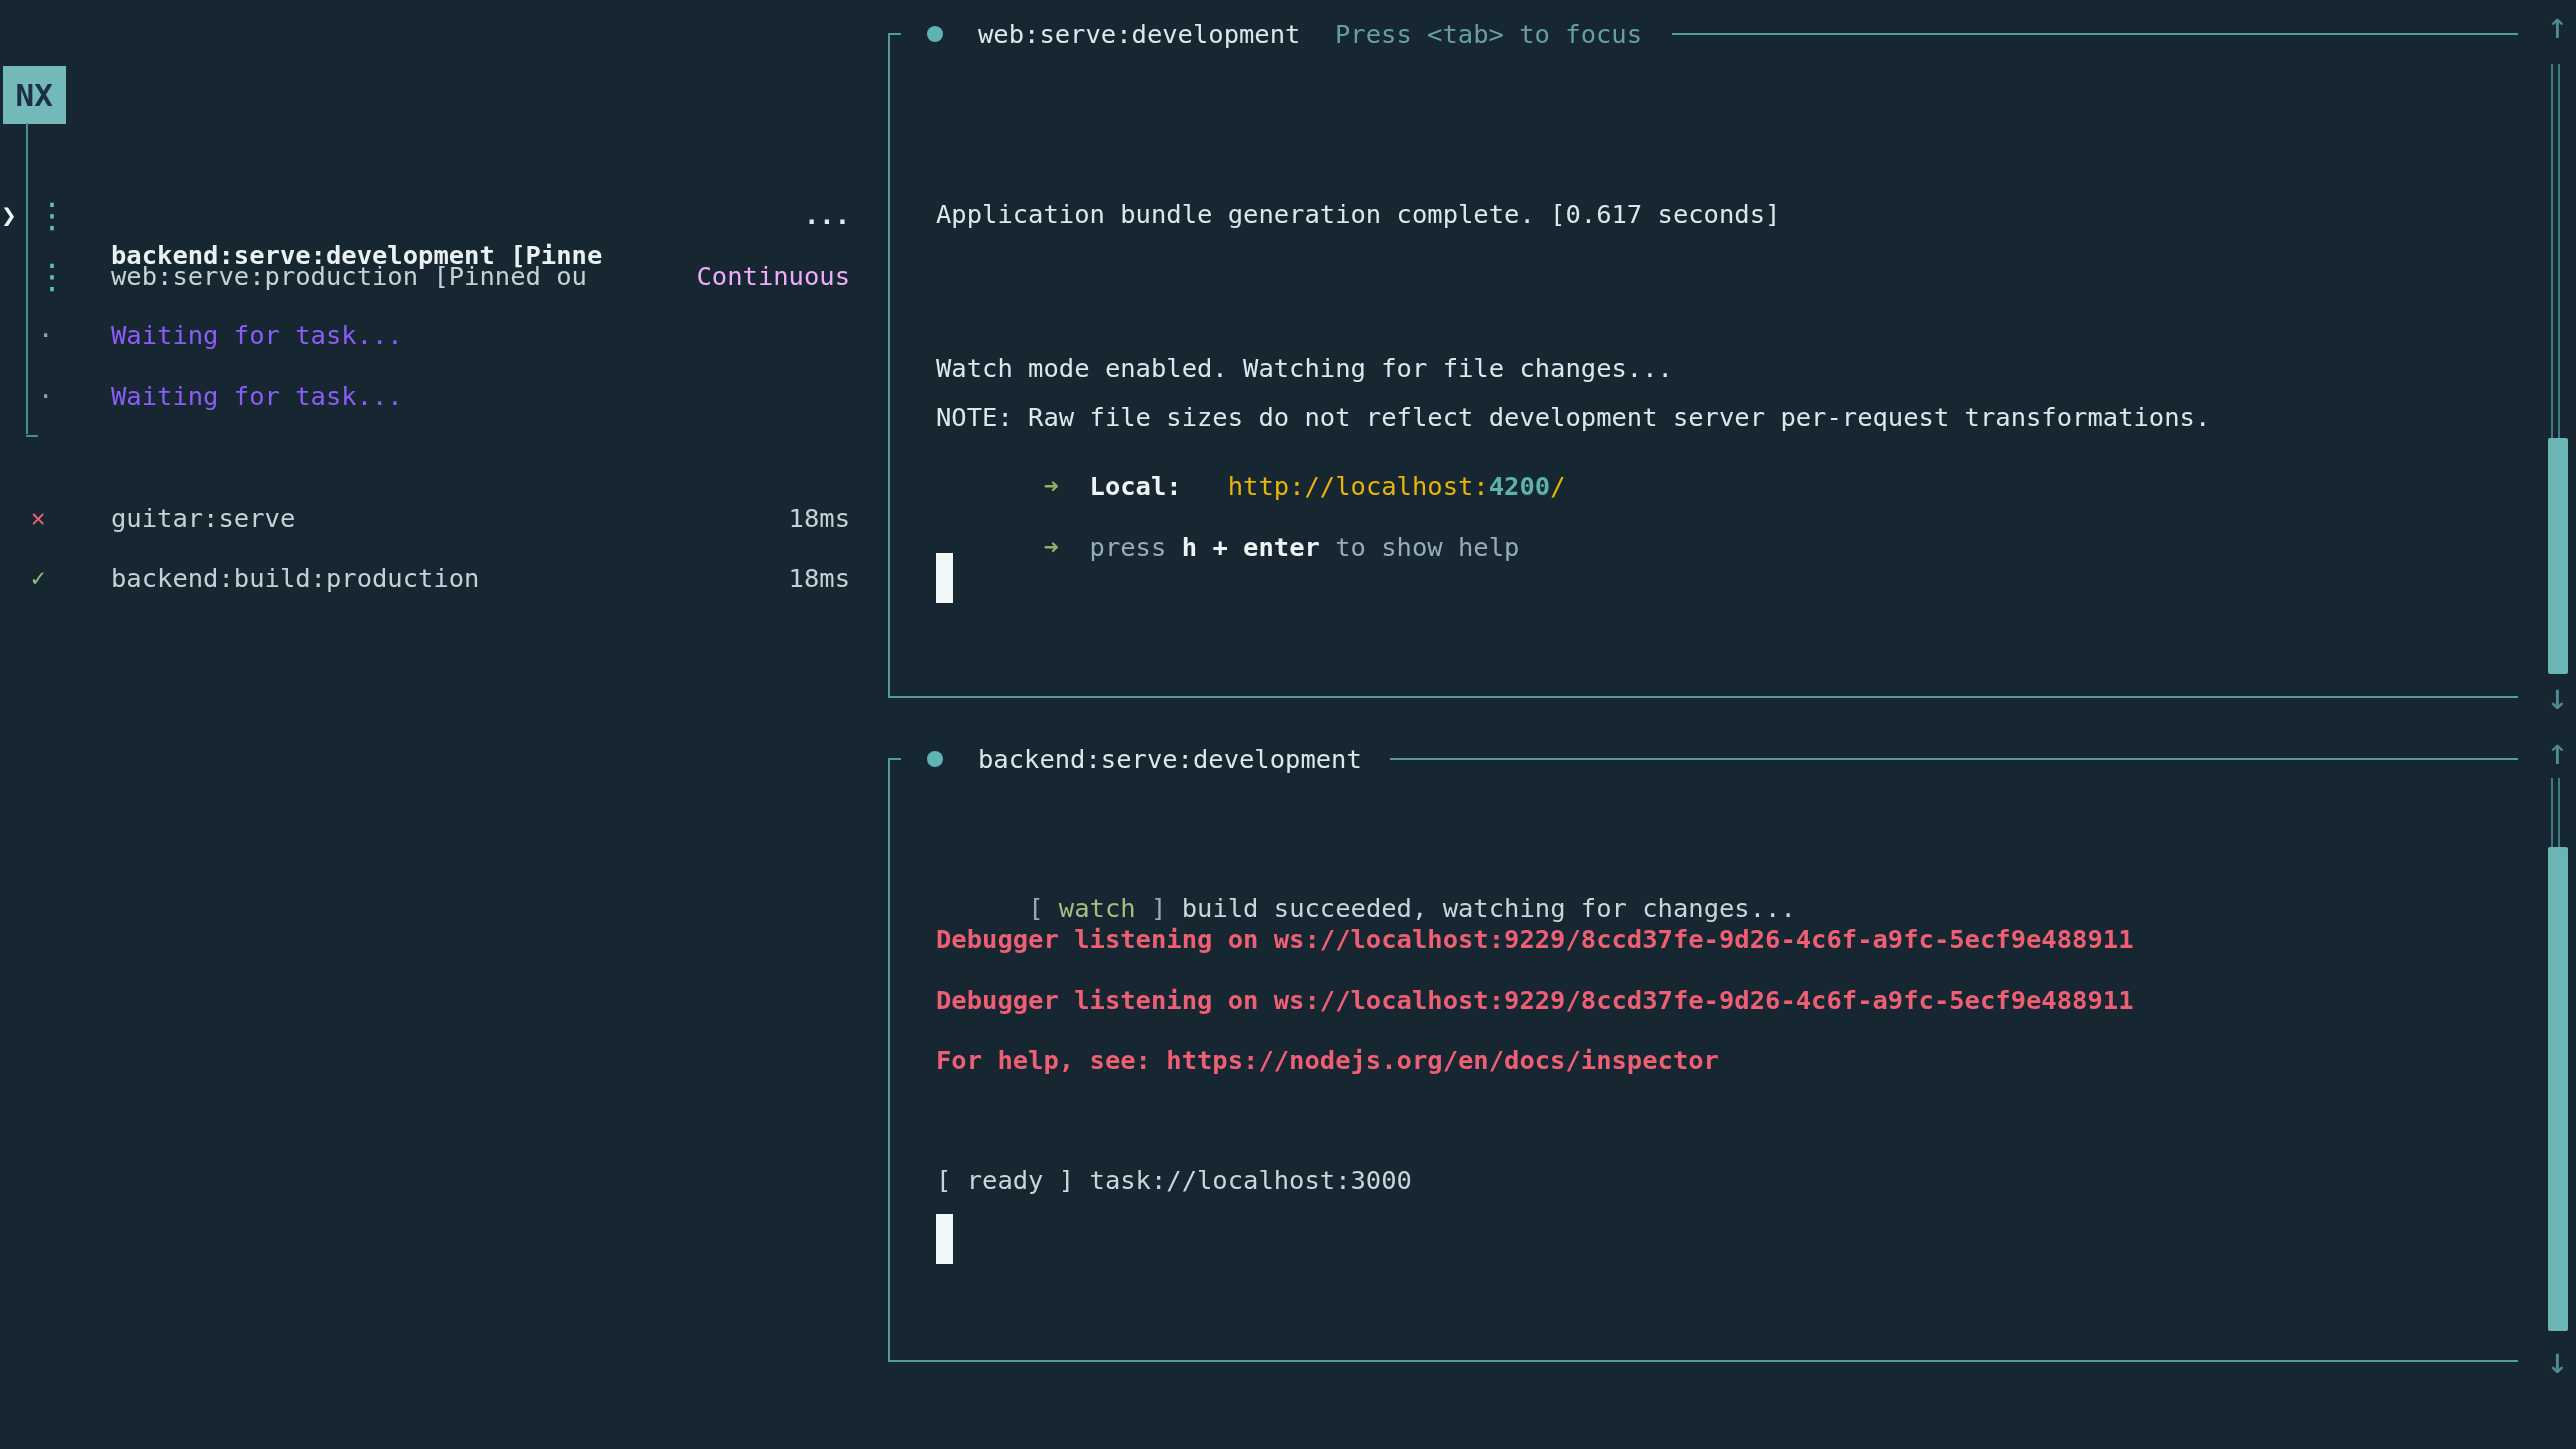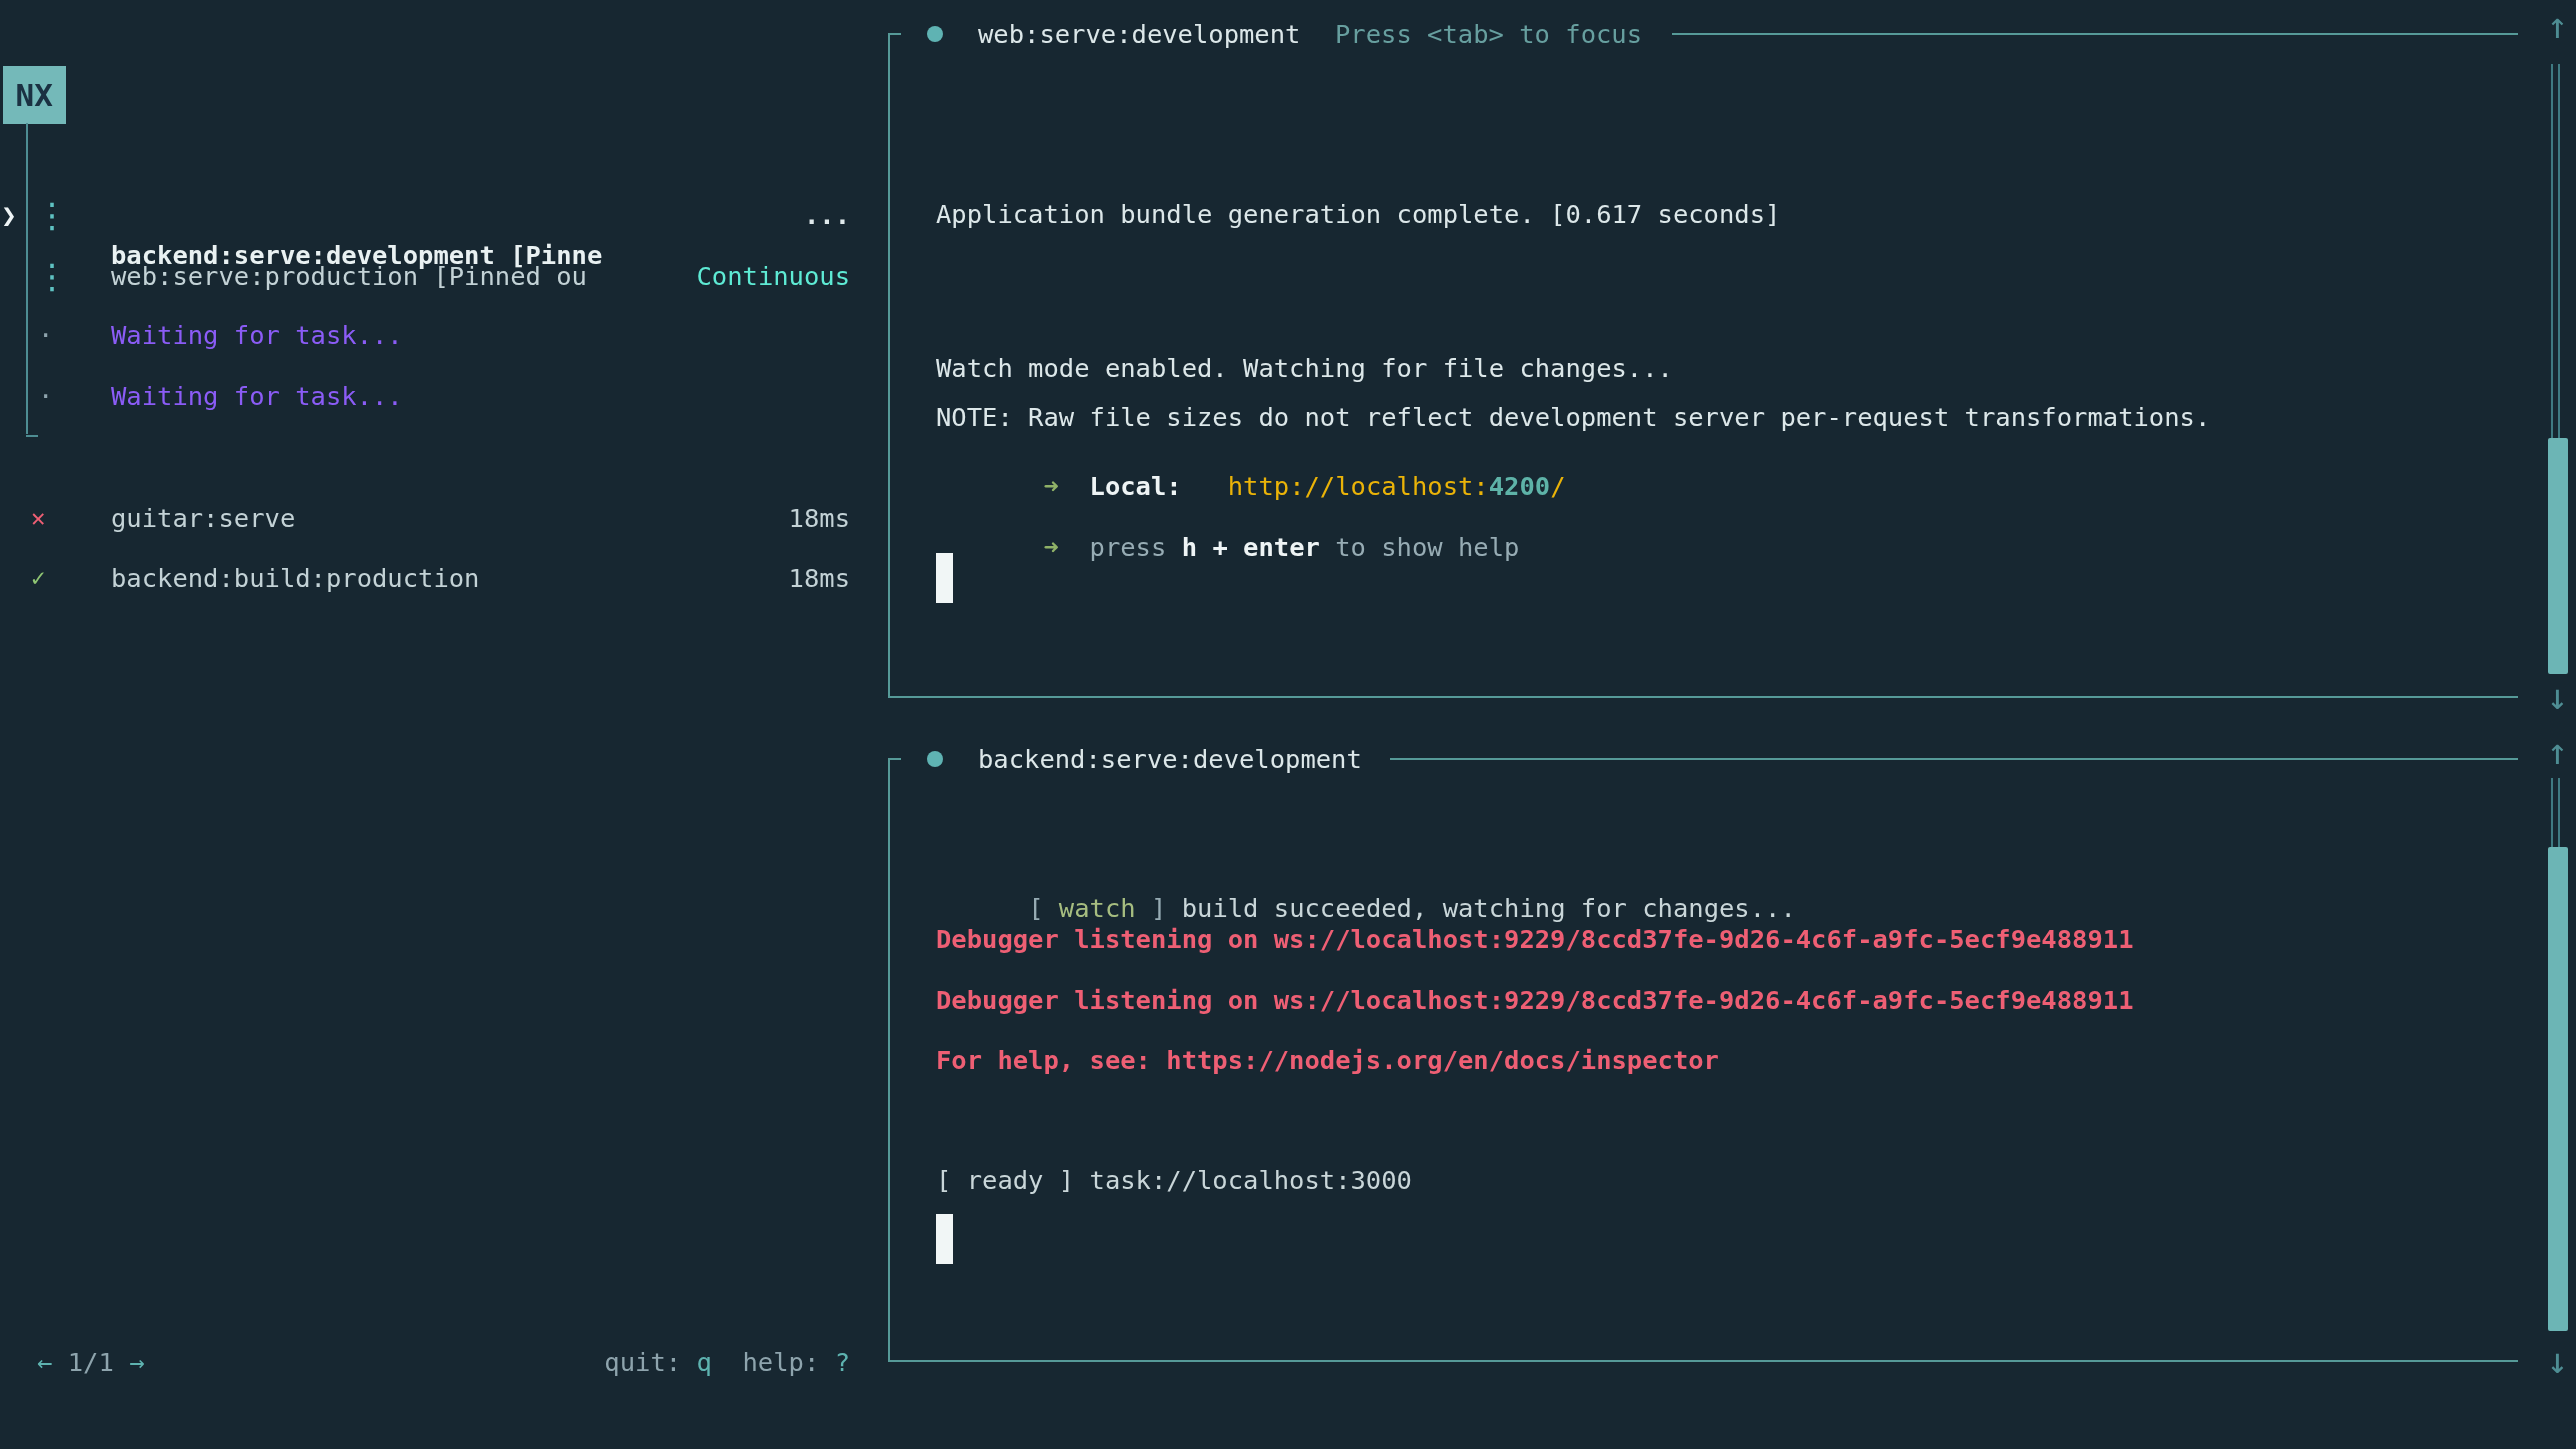--- a/index.html
+++ b/index.html
@@ -19,21 +19,21 @@
   .row .spinner{left:35px;color:#5fc2c2;font-size:34px;}
   .row .bullet{left:38px;color:#8ea4ad;}
   .row .st-x{left:31px;color:#ee5f74;font-weight:bold;font-size:24px;}
   .row .st-ok{left:31px;color:#8fc573;font-size:24px;}
   .row .label{left:111px;}
   .row .right{left:auto;right:42px;}
   .lbl-sel{font-weight:bold;color:#e9f1f2;margin-top:40px;}
   .lbl-norm{color:#c3d2d6;}
   .lbl-dim{color:#8b5cf6;}
   .r-dots{font-weight:bold;color:#dfe9eb;}
-  .r-cont{color:#5eead4;}
+  .r-cont{color:#f0abfc;}
   .bottom-bar{position:absolute;left:0;top:1346px;width:892px;height:32px;}
   .bottom-bar .pager{position:absolute;left:37px;top:50%;transform:translateY(-50%);white-space:pre;}
   .bottom-bar .help{position:absolute;right:42px;top:50%;transform:translateY(-50%);white-space:pre;}
   .tk{color:#5eb3b0;}
   .tdim{color:#8ea4ad;}
   
   .vline{position:absolute;width:2px;background:#569a98;}
   .hline{position:absolute;height:2px;background:#569a98;}
   .dot{position:absolute;width:16px;height:16px;border-radius:50%;background:#5fb3b3;}
   .pane-title{position:absolute;color:#dce7e9;white-space:pre;}
@@ -92,24 +92,20 @@
     <span class="label lbl-norm">guitar:serve</span>
     <span class="right lbl-norm">18ms</span>
   </div>
 
   <div class="row" style="top:562px;">
     <span class="st-ok">✓</span>
     <span class="label lbl-norm">backend:build:production</span>
     <span class="right lbl-norm">18ms</span>
   </div>
 
-  <div class="bottom-bar">
-    <span class="pager"><span class="tk">←</span><span class="tdim"> 1/1 </span><span class="tk">→</span></span>
-    <span class="help"><span class="tdim">quit: </span><span class="tk">q</span><span class="tdim">  help: </span><span class="tk">?</span></span>
-  </div>
 
   <div>
     <div class="vline" style="left:888px;top:34px;height:663px;"></div>
     <div class="hline" style="left:888px;top:33px;width:13.4px;"></div>
     <div class="dot" style="left:927px;top:25.5px;"></div>
     <span class="pane-title" style="left:978px;top:19px;">web:serve:development</span>
     <span class="pane-hint" style="left:1335px;top:19px;">Press &lt;tab&gt; to focus</span>
     <div class="hline" style="left:1672px;top:33px;width:846px;"></div>
     <div class="hline" style="left:888px;top:696px;width:1630px;"></div>
 

